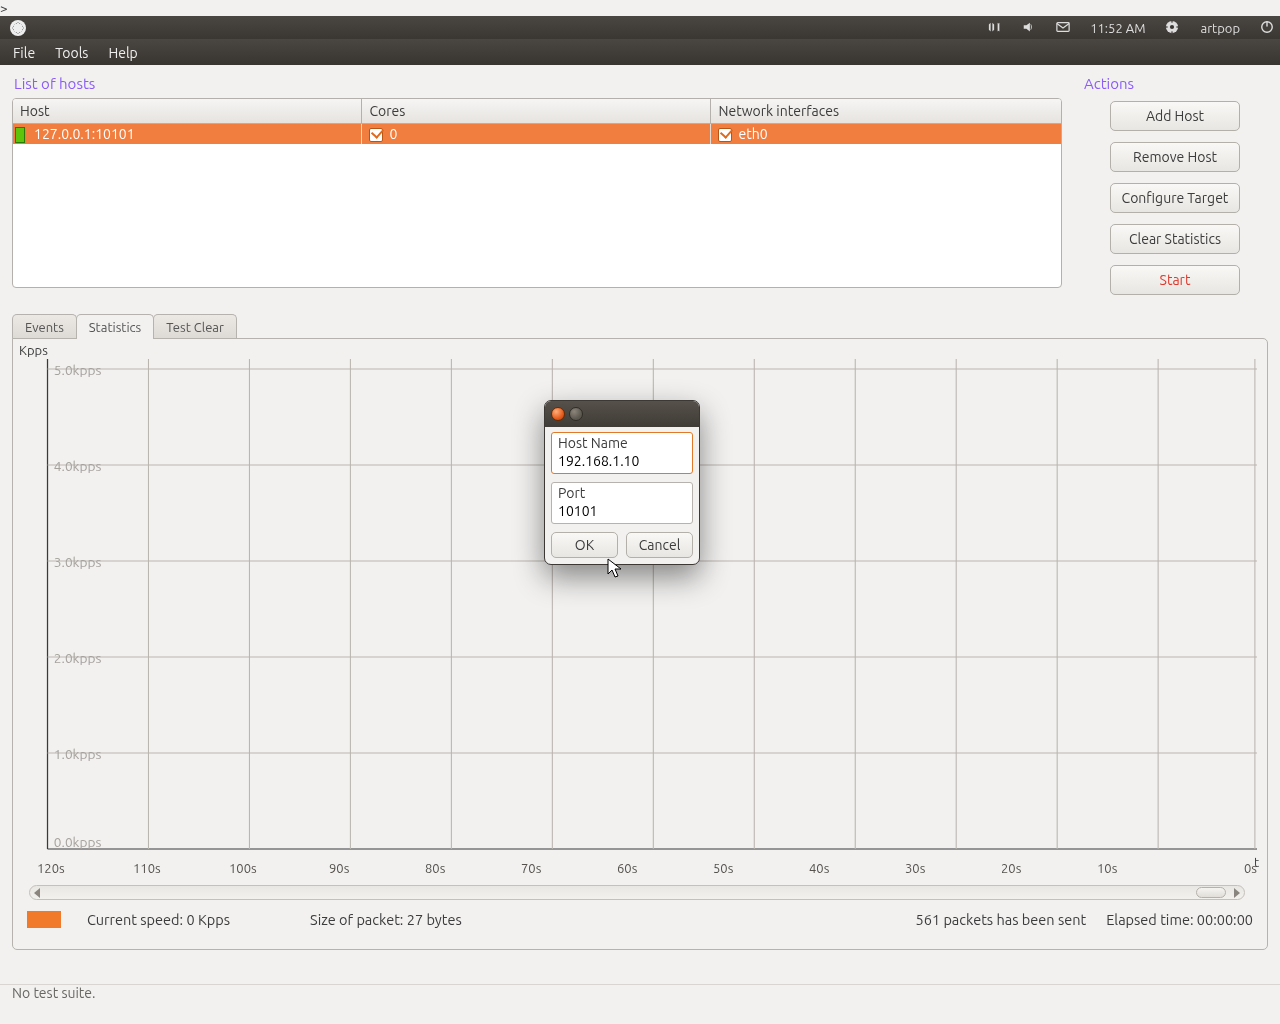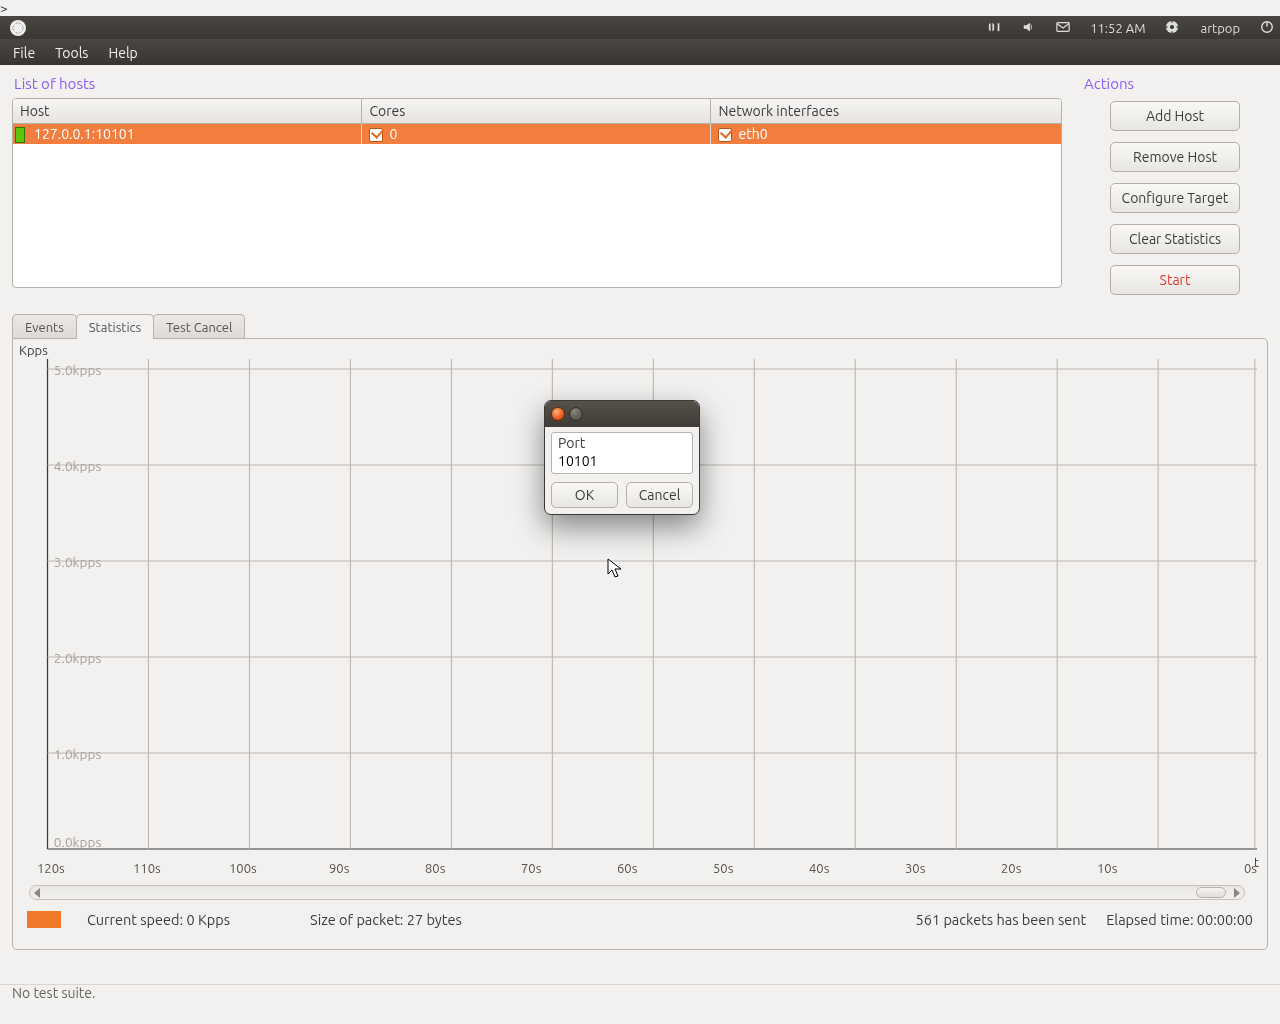--- a/index.html
+++ b/index.html
@@ -192,21 +192,21 @@
         <button class="gbtn">Configure Target</button>
         <button class="gbtn">Clear Statistics</button>
         <button class="gbtn start">Start</button>
       </div>
     </div>
   </div>
 
   <div class="tabstrip">
     <div class="tab">Events</div>
     <div class="tab active">Statistics</div>
-    <div class="tab">Test Cancel</div>
+    <div class="tab">Test Clear</div>
   </div>
   <div class="tabpanel">
     <div class="y-title">Kpps</div>
     <div class="x-title">t</div>
     <div class="plot">
       <svg viewBox="0 0 1160 500" preserveAspectRatio="none">
 
         <g class="axis">
           <line x1="10" y1="0" x2="10" y2="490"></line>
           <line x1="10" y1="490" x2="1160" y2="490"></line>
@@ -282,20 +282,24 @@
   <span>No test suite.</span>
 </div>
 
 
 <div class="dialog">
   <div class="titlebar">
     <span class="wb close"></span>
     <span class="wb other"></span>
   </div>
   <div class="body">
+    <div class="fieldwrap">
+      <label>Host Name</label>
+      <input type="text" value="192.168.1.10" style="">
+    </div>
     <div class="fieldwrap nohi">
       <label>Port</label>
       <input type="text" value="10101" style="">
     </div>
     <div class="dlg-btns">
       <button class="gbtn">OK</button>
       <button class="gbtn">Cancel</button>
     </div>
   </div>
 </div>

